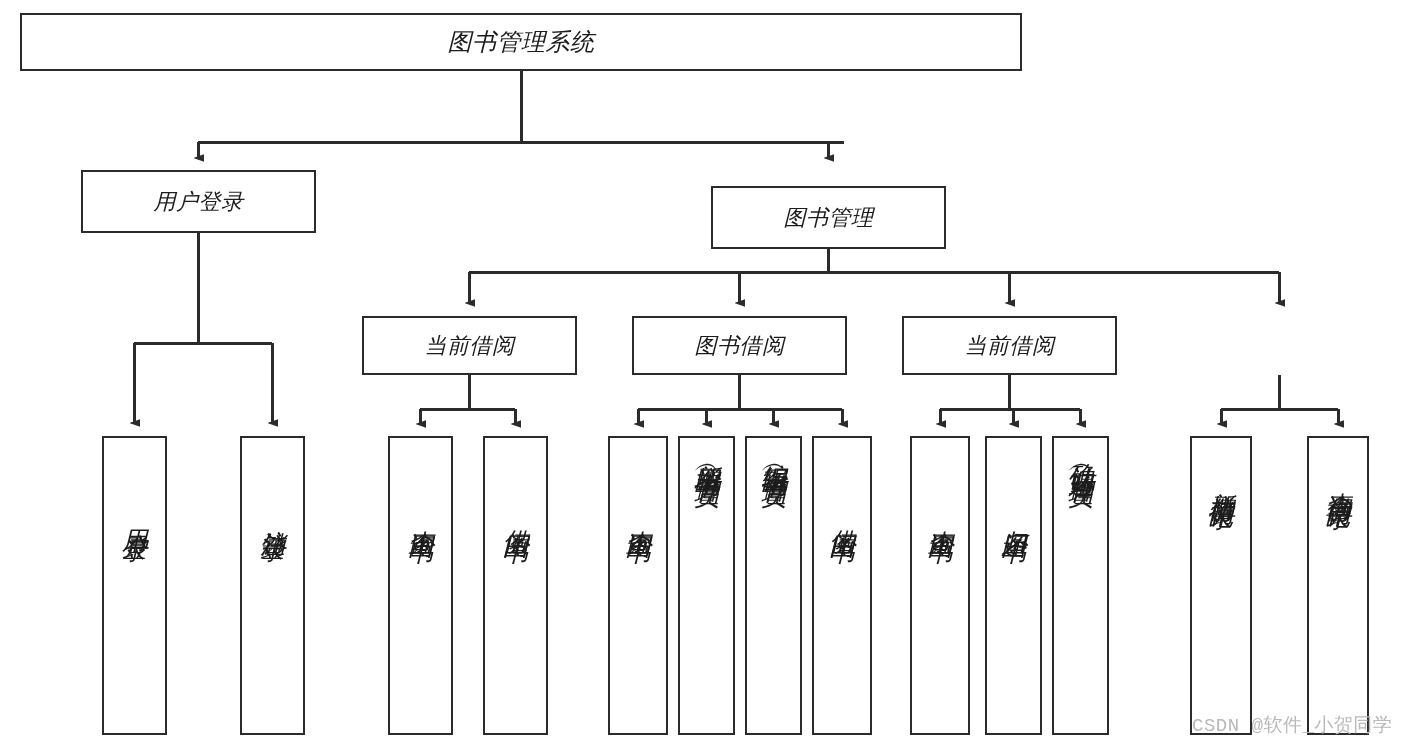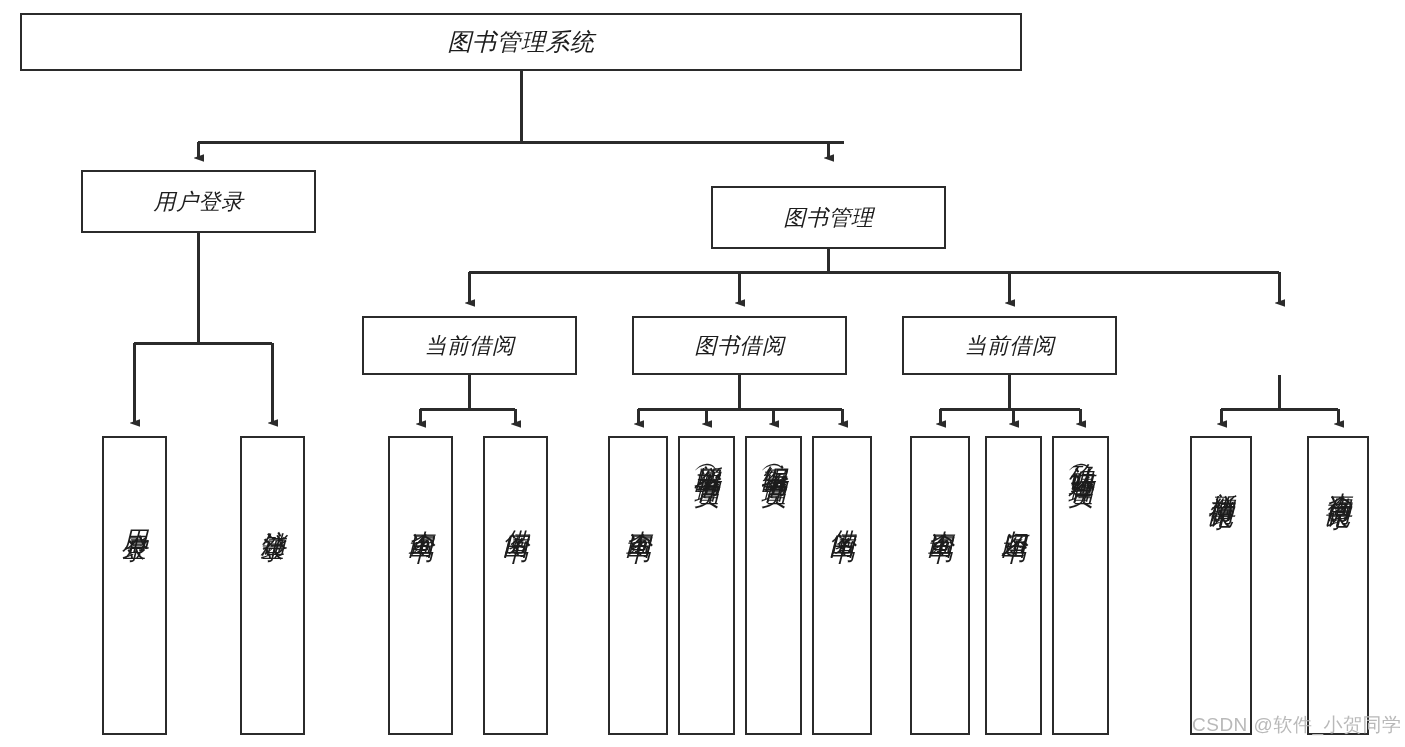--- a/index.html
+++ b/index.html
@@ -182,15 +182,15 @@
     <span class="label">确认归还（管理员）</span>
   </div>
 
   <div class="node vertical" style="left:1190px; top:436px; width:62px; height:299px; padding-top:34px;">
     <span class="label">新增借阅记录</span>
   </div>
   <div class="node vertical" style="left:1307px; top:436px; width:62px; height:299px; padding-top:34px;">
     <span class="label">查询借阅记录</span>
   </div>
 
-  <div class="watermark" style="left:1192px; top:712px;">CSDN @软件_小贺同学</div>
+  <div class="watermark" style="left:1192px; top:712px;font-family:Liberation Mono, monospace;">CSDN @软件_小贺同学</div>
 
 </div>
 
 </body></html>

